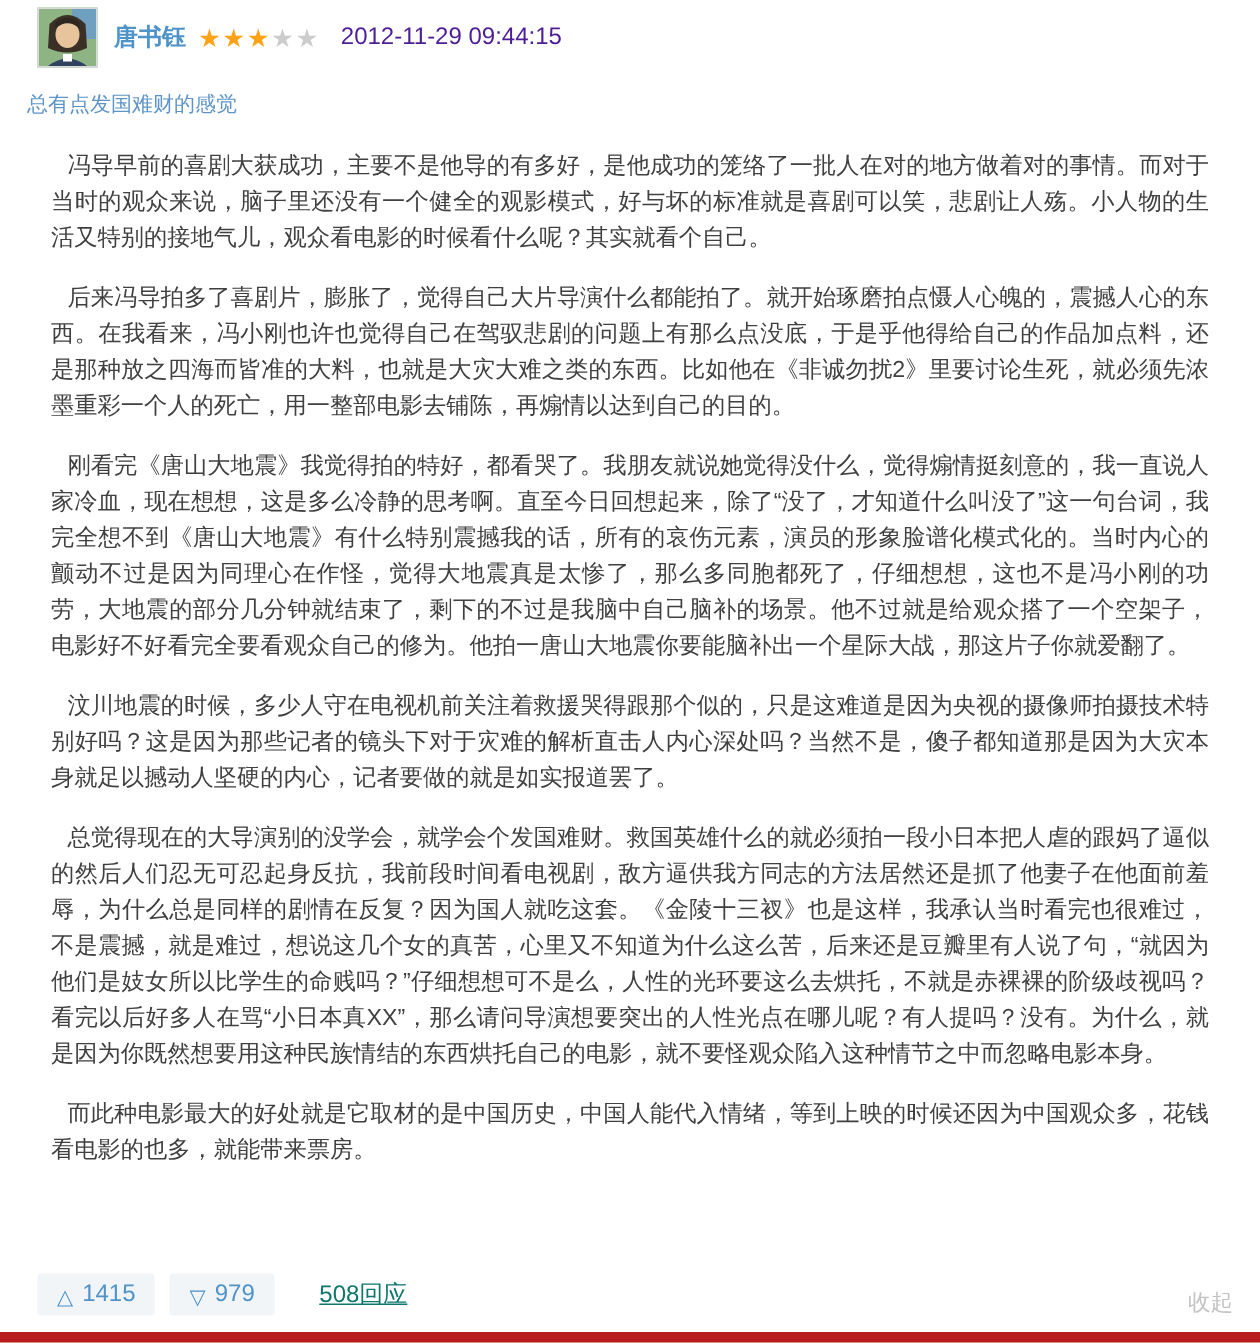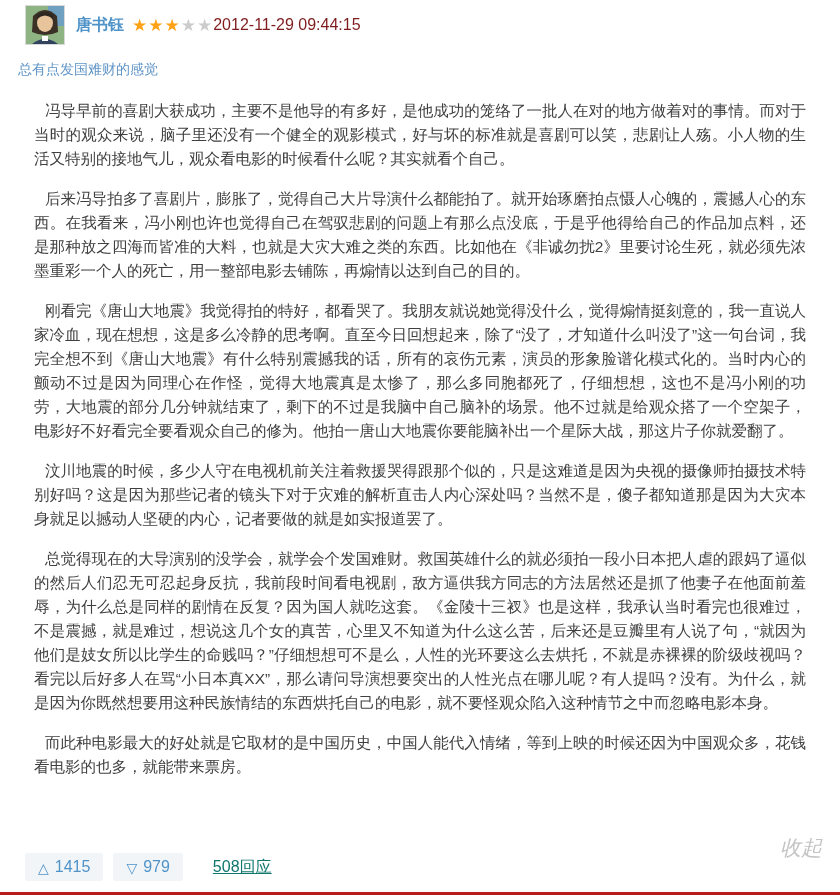--- a/index.html
+++ b/index.html
@@ -3,50 +3,50 @@
 <meta charset="utf-8">
 <style>
   html,body{margin:0;padding:0;background:#ffffff;}
   body{
     width:840px;height:895px;overflow:hidden;
     font-family:"Liberation Sans","DejaVu Sans",sans-serif;
     -webkit-font-smoothing:antialiased;
   }
   .card{
     position:relative;width:840px;height:895px;box-sizing:border-box;
-    background:#ffffff;border-bottom:3px solid #b91c1c;
+    background:#ffffff;border-bottom:7px solid #b91c1c;
   }
   
   .header{display:flex;align-items:center;padding:3px 0 0 25px;height:44px;}
   .avatar{width:40px;height:40px;flex:0 0 40px;border:1px solid #d9d9d9;box-sizing:border-box;
     overflow:hidden;cursor:pointer;background:#8fb483;}
   .avatar svg{display:block;}
   .username{margin-left:11px;font-size:16px;font-weight:bold;color:#4f93c9;cursor:pointer;}
   .stars{margin-left:8px;font-size:17px;letter-spacing:1px;line-height:1;}
   .stars .on{color:#ffa215;}
   .stars .off{color:#cccccc;}
-  .date{margin-left:0;font-size:16px;color:#7f1d1d;}
+  .date{margin-left:14px;font-size:16px;color:#4c1d95;}
   
   .title{
     margin:10px 18px 0 18px;font-size:14px;font-weight:normal;line-height:24px;
     color:#5f94c6;cursor:pointer;
   }
   
   .body{margin-top:18px;padding:0 18px;color:#404040;font-size:15.5px;line-height:24px;}
   .body p{margin:16px;text-indent:11px;text-align:justify;}
   
   .footer{position:absolute;left:25px;right:18px;bottom:10px;height:30px;display:flex;align-items:center;}
   .vote{
     display:inline-flex;align-items:center;gap:6px;height:28px;padding:0 13px;
     background:#f2f5f8;border-radius:2px;color:#4f93c9;font-size:16px;cursor:pointer;
   }
   .vote + .vote{margin-left:10px;}
   .vote .tri{font-size:14px;line-height:1;position:relative;top:1px;}
   .replies{margin-left:30px;font-size:16px;color:#0f766e;text-decoration:underline;cursor:pointer;}
-  .collapse{position:absolute;right:0;bottom:20px;font-size:21px;color:#c3c3c3;cursor:pointer;font-style:italic;}
+  .collapse{position:absolute;right:0;bottom:0;font-size:15px;color:#c3c3c3;cursor:pointer;}
 </style>
 </head>
 <body>
 
 <div class="card">
 
   <div class="header">
     <span class="avatar">
       <svg width="38" height="38" viewBox="0 0 38 38">
         <rect x="0" y="0" width="38" height="38" fill="#8fb483"></rect>

